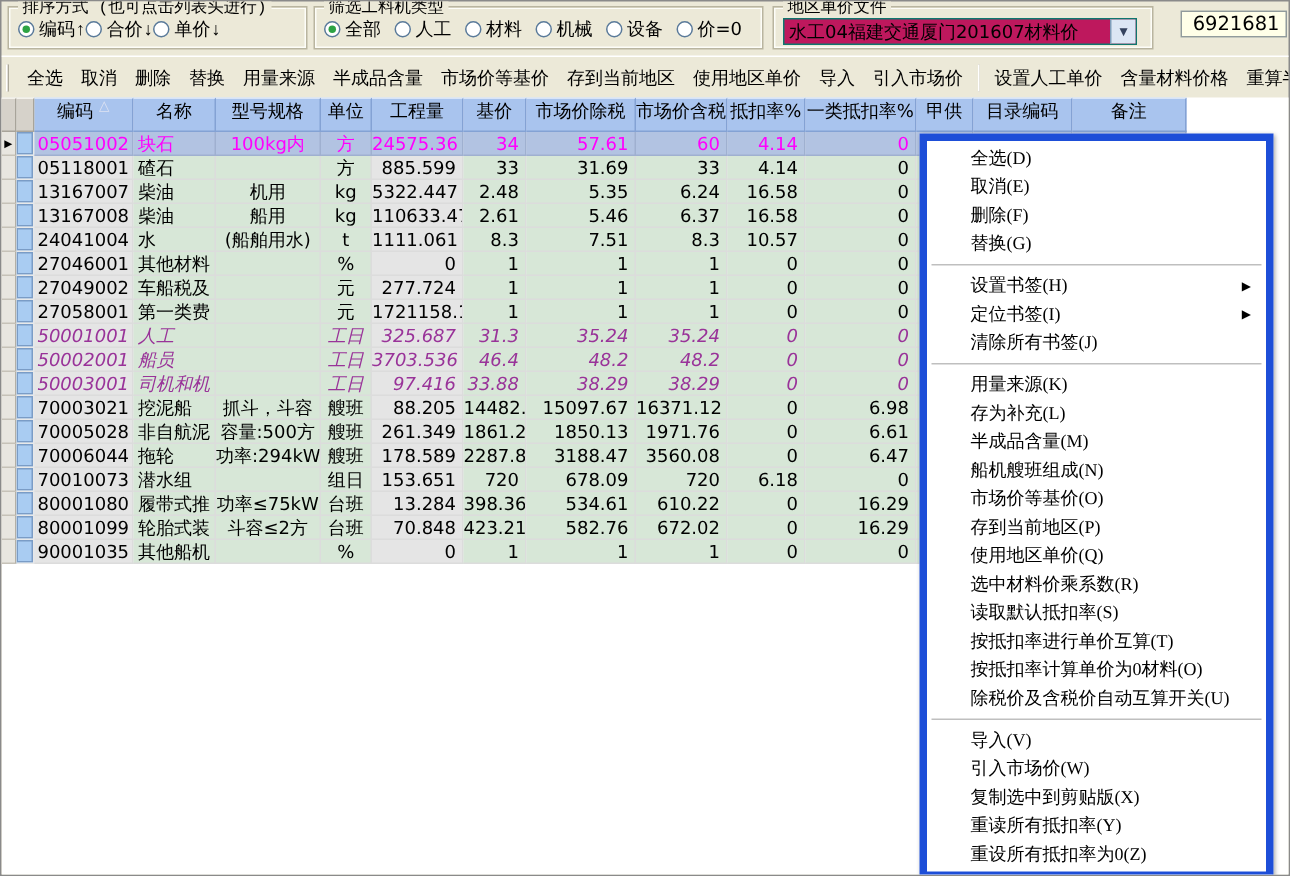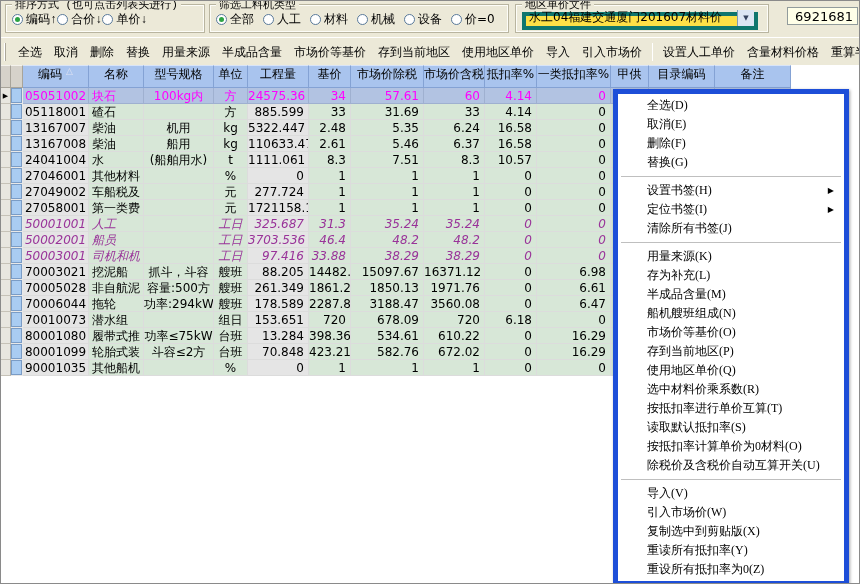--- a/index.html
+++ b/index.html
@@ -13,22 +13,22 @@
   .groupbox{position:absolute;top:3px;height:27px;border:1px solid #B9B5A0;
     box-shadow:inset 0 0 0 1px #FDFDF8;background:#ECE9D8;}
   .groupbox .gtitle{position:absolute;top:-8px;left:6px;background:#ECE9D8;padding:0 3px;
     font-size:11px;white-space:nowrap;}
   .radiorow{position:absolute;left:6px;top:6px;display:flex;align-items:center;gap:0;white-space:nowrap;}
   .radiorow2{gap:9px;}
   .radio{display:inline-flex;align-items:center;gap:3px;cursor:default;}
   .rdot{width:11px;height:11px;border-radius:50%;background:#fff;border:1px solid #5A7A9A;
     display:inline-block;position:relative;box-sizing:border-box;}
   .rdot.sel::after{content:"";position:absolute;left:2px;top:2px;width:5px;height:5px;border-radius:50%;background:#2DA344;}
-  .combo{position:absolute;left:6px;top:7px;width:236px;height:18px;background:#fde047;border:4px solid #0f766e;
-    box-sizing:border-box;display:flex;align-items:flex-end;}
+  .combo{position:absolute;left:6px;top:7px;width:236px;height:18px;background:#be185d;border:1px solid #0f766e;
+    box-sizing:border-box;display:flex;align-items:center;}
   .combo .cval{flex:1;padding:0 3px;white-space:nowrap;overflow:hidden;font-size:12px;}
   .combo .cbtn{width:16px;height:16px;background:#DCE6F4;border-left:1px solid #7F9DB9;
     display:flex;align-items:center;justify-content:center;font-size:7px;color:#34425E;}
   .totfield{position:absolute;left:786px;top:6px;width:71px;height:18px;background:#FFFFE8;
     border:1px solid #919B9C;box-sizing:border-box;text-align:right;padding:1px 4px 0 0;font-size:13px;}
   
   .toolbar{position:absolute;left:0;top:36px;width:860px;height:28px;display:flex;align-items:center;
     border-top:1px solid #FFFFFF;white-space:nowrap;overflow:hidden;}
   .grip{width:3px;height:18px;margin:0 6px 0 3px;border-left:1px solid #fff;border-right:1px solid #ACA899;background:#D8D4C8;}
   .tbtn{padding:2px 6px;cursor:default;}
@@ -512,22 +512,22 @@
       <div class="mitem"><span>清除所有书签(J)</span></div>
       <div class="msep"></div>
       <div class="mitem"><span>用量来源(K)</span></div>
       <div class="mitem"><span>存为补充(L)</span></div>
       <div class="mitem"><span>半成品含量(M)</span></div>
       <div class="mitem"><span>船机艘班组成(N)</span></div>
       <div class="mitem"><span>市场价等基价(O)</span></div>
       <div class="mitem"><span>存到当前地区(P)</span></div>
       <div class="mitem"><span>使用地区单价(Q)</span></div>
       <div class="mitem"><span>选中材料价乘系数(R)</span></div>
+      <div class="mitem"><span>读取默认抵扣率(S)</span></div>
       <div class="mitem"><span>按抵扣率进行单价互算(T)</span></div>
-      <div class="mitem"><span>读取默认抵扣率(S)</span></div>
       <div class="mitem"><span>按抵扣率计算单价为0材料(O)</span></div>
       <div class="mitem"><span>除税价及含税价自动互算开关(U)</span></div>
       <div class="msep"></div>
       <div class="mitem"><span>导入(V)</span></div>
       <div class="mitem"><span>引入市场价(W)</span></div>
       <div class="mitem"><span>复制选中到剪贴版(X)</span></div>
       <div class="mitem"><span>重读所有抵扣率(Y)</span></div>
       <div class="mitem"><span>重设所有抵扣率为0(Z)</span></div>
     </div>
 

